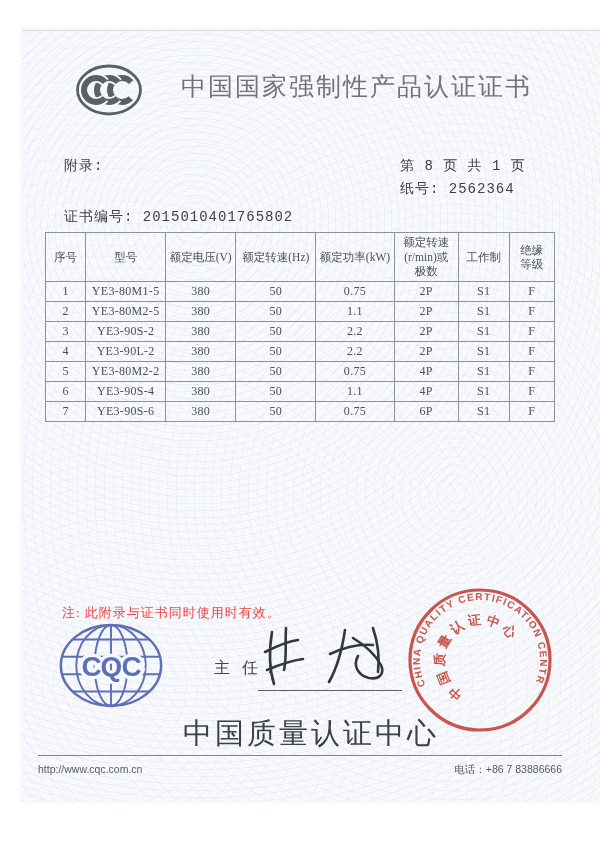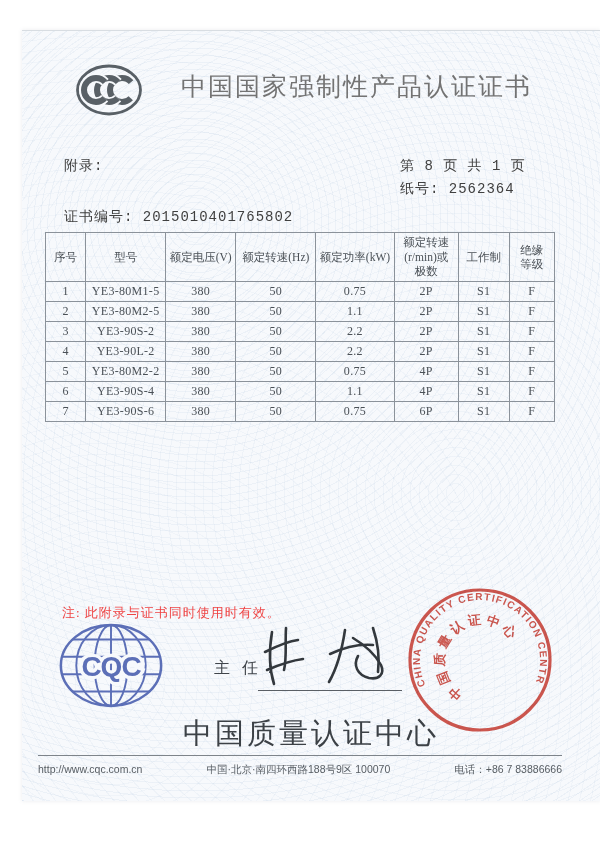--- a/index.html
+++ b/index.html
@@ -225,15 +225,14 @@
     <text font-size="13" letter-spacing="4" fill="#cf4a40" font-weight="bold">
       <textPath href="#innerArc">中国质量认证中心</textPath>
     </text>
   </g>
 </svg>
 
 <div class="abs org-name">中国质量认证中心</div>
 <div class="abs rule"></div>
 <div class="abs footer-line">
   <span>http://www.cqc.com.cn</span>
-  <span>中国·北京·南四环西路188号9区  100070</span>
   <span>电话：+86 7 83886666</span>
 </div>
 
 </body></html>

